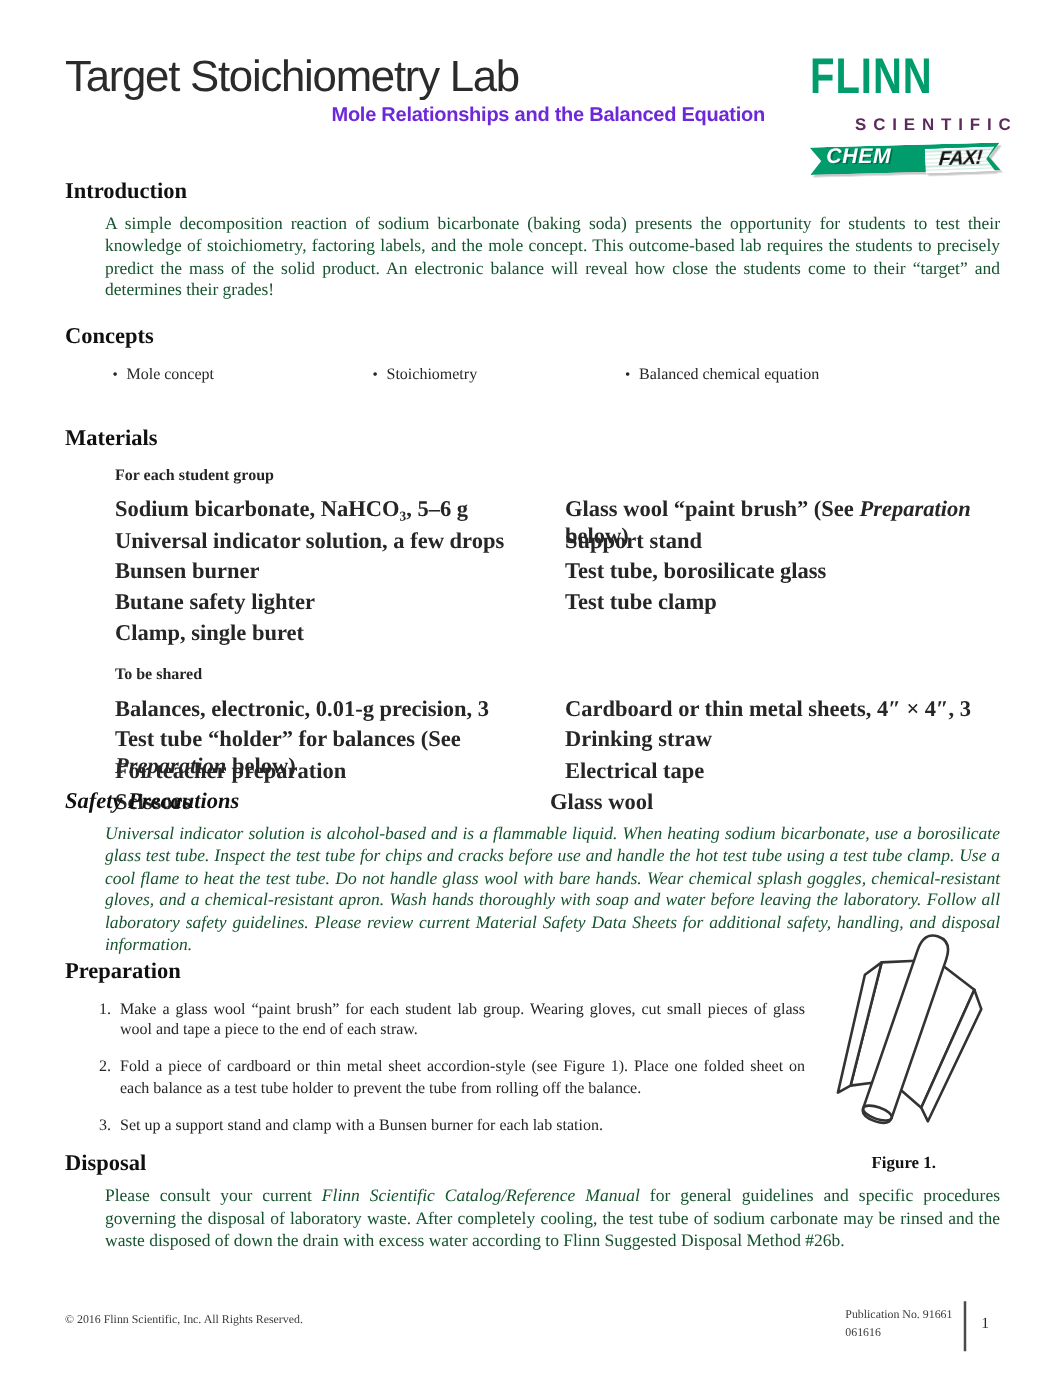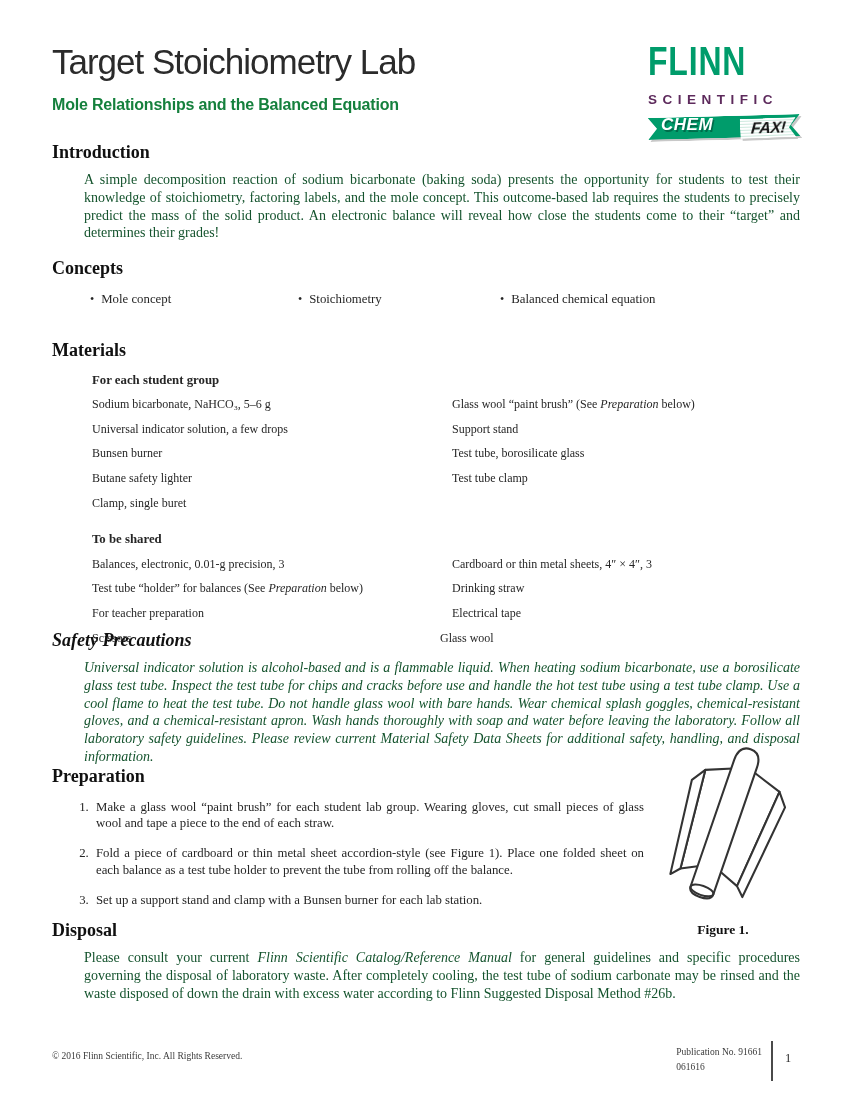--- a/index.html
+++ b/index.html
@@ -4,29 +4,29 @@
 <style>
   html,body{margin:0;padding:0;background:#ffffff;}
   .page{position:relative;width:850px;height:1100px;background:#fff;overflow:hidden;
         font-family:"Liberation Serif", serif;color:#262626;}
 
   
   .header{position:absolute;left:52px;top:44px;width:560px;}
   .doc-title{font-family:"Liberation Sans", sans-serif;font-size:35px;font-weight:normal;
              color:#2b2b2b;letter-spacing:-1px;line-height:1.05;margin:0;}
   .doc-subtitle{font-family:"Liberation Sans", sans-serif;font-size:16px;font-weight:bold;
-                color:#15803d;margin-top:15px;letter-spacing:-0.2px;}
+                color:#6d28d9;margin-top:3px;letter-spacing:-0.2px;text-align:right;}
 
   
   .logo{position:absolute;left:648px;top:44px;width:156px;}
   .logo-brand{color:#009C6B;font-family:"Liberation Sans", sans-serif;font-weight:bold;
               font-size:40px;line-height:34px;letter-spacing:1px;
               transform:scaleX(0.8);transform-origin:left top;}
   .logo-brand-sub{color:#5D2A5C;font-family:"Liberation Sans", sans-serif;font-weight:bold;
-                  font-size:13.5px;letter-spacing:5.5px;margin-top:14px;white-space:nowrap;}
+                  font-size:13.5px;letter-spacing:5.5px;margin-top:14px;white-space:nowrap;margin-left:36px;}
   .chemfax{position:relative;margin-top:7px;height:28px;width:156px;}
   .chem-ribbon{position:absolute;left:0;top:2px;width:152px;height:22px;background:#009C6B;
                clip-path:polygon(0 0,100% 0,143px 50%,100% 100%,0 100%,9px 50%);
                transform:rotate(-1.5deg);}
   .chemfax-shadowwrap{filter:drop-shadow(2.5px 2.5px 0 #c8c8c8);}
   .chem-text{position:absolute;left:13px;top:1px;color:#ffffff;font-family:"Liberation Sans", sans-serif;
              font-style:italic;font-weight:bold;font-size:17px;letter-spacing:0.5px;
              text-shadow:1.5px 1.5px 0 rgba(0,70,50,0.55);}
   .fax-box{position:absolute;left:92px;top:4px;width:56px;height:20px;
            background:repeating-linear-gradient(180deg,#ffffff 0 2px,#cde9de 2px 3px);
@@ -45,21 +45,21 @@
 
   
   .concepts-row{display:flex;margin-top:13px;margin-left:38px;font-size:12.8px;}
   .concept{display:flex;align-items:baseline;}
   .concept:nth-child(1){width:208px;}
   .concept:nth-child(2){width:202px;}
   .bullet{margin-right:7px;font-size:12px;}
 
   
   .msub{font-weight:bold;font-size:12.8px;padding-left:40px;margin-top:12px;height:24.6px;}
-  .mrow{display:flex;padding-left:40px;height:24.6px;font-size:12px;}
+  .mrow{display:flex;padding-left:40px;height:24.6px;font-size:18px;font-weight:bold;}
   .mleft{width:360px;}
   .mright{flex:1;}
 
   
   .prep-list{margin:12px 0 0 0;padding-left:40px;font-size:12.8px;line-height:1.28;}
   .prep-list li{margin-bottom:14px;padding-left:4px;max-width:548px;text-align:justify;}
 
   
   .figure-box{position:absolute;left:645px;top:738px;width:158px;height:182px;}
   .figure-caption{position:absolute;left:648px;top:922px;width:150px;text-align:center;

